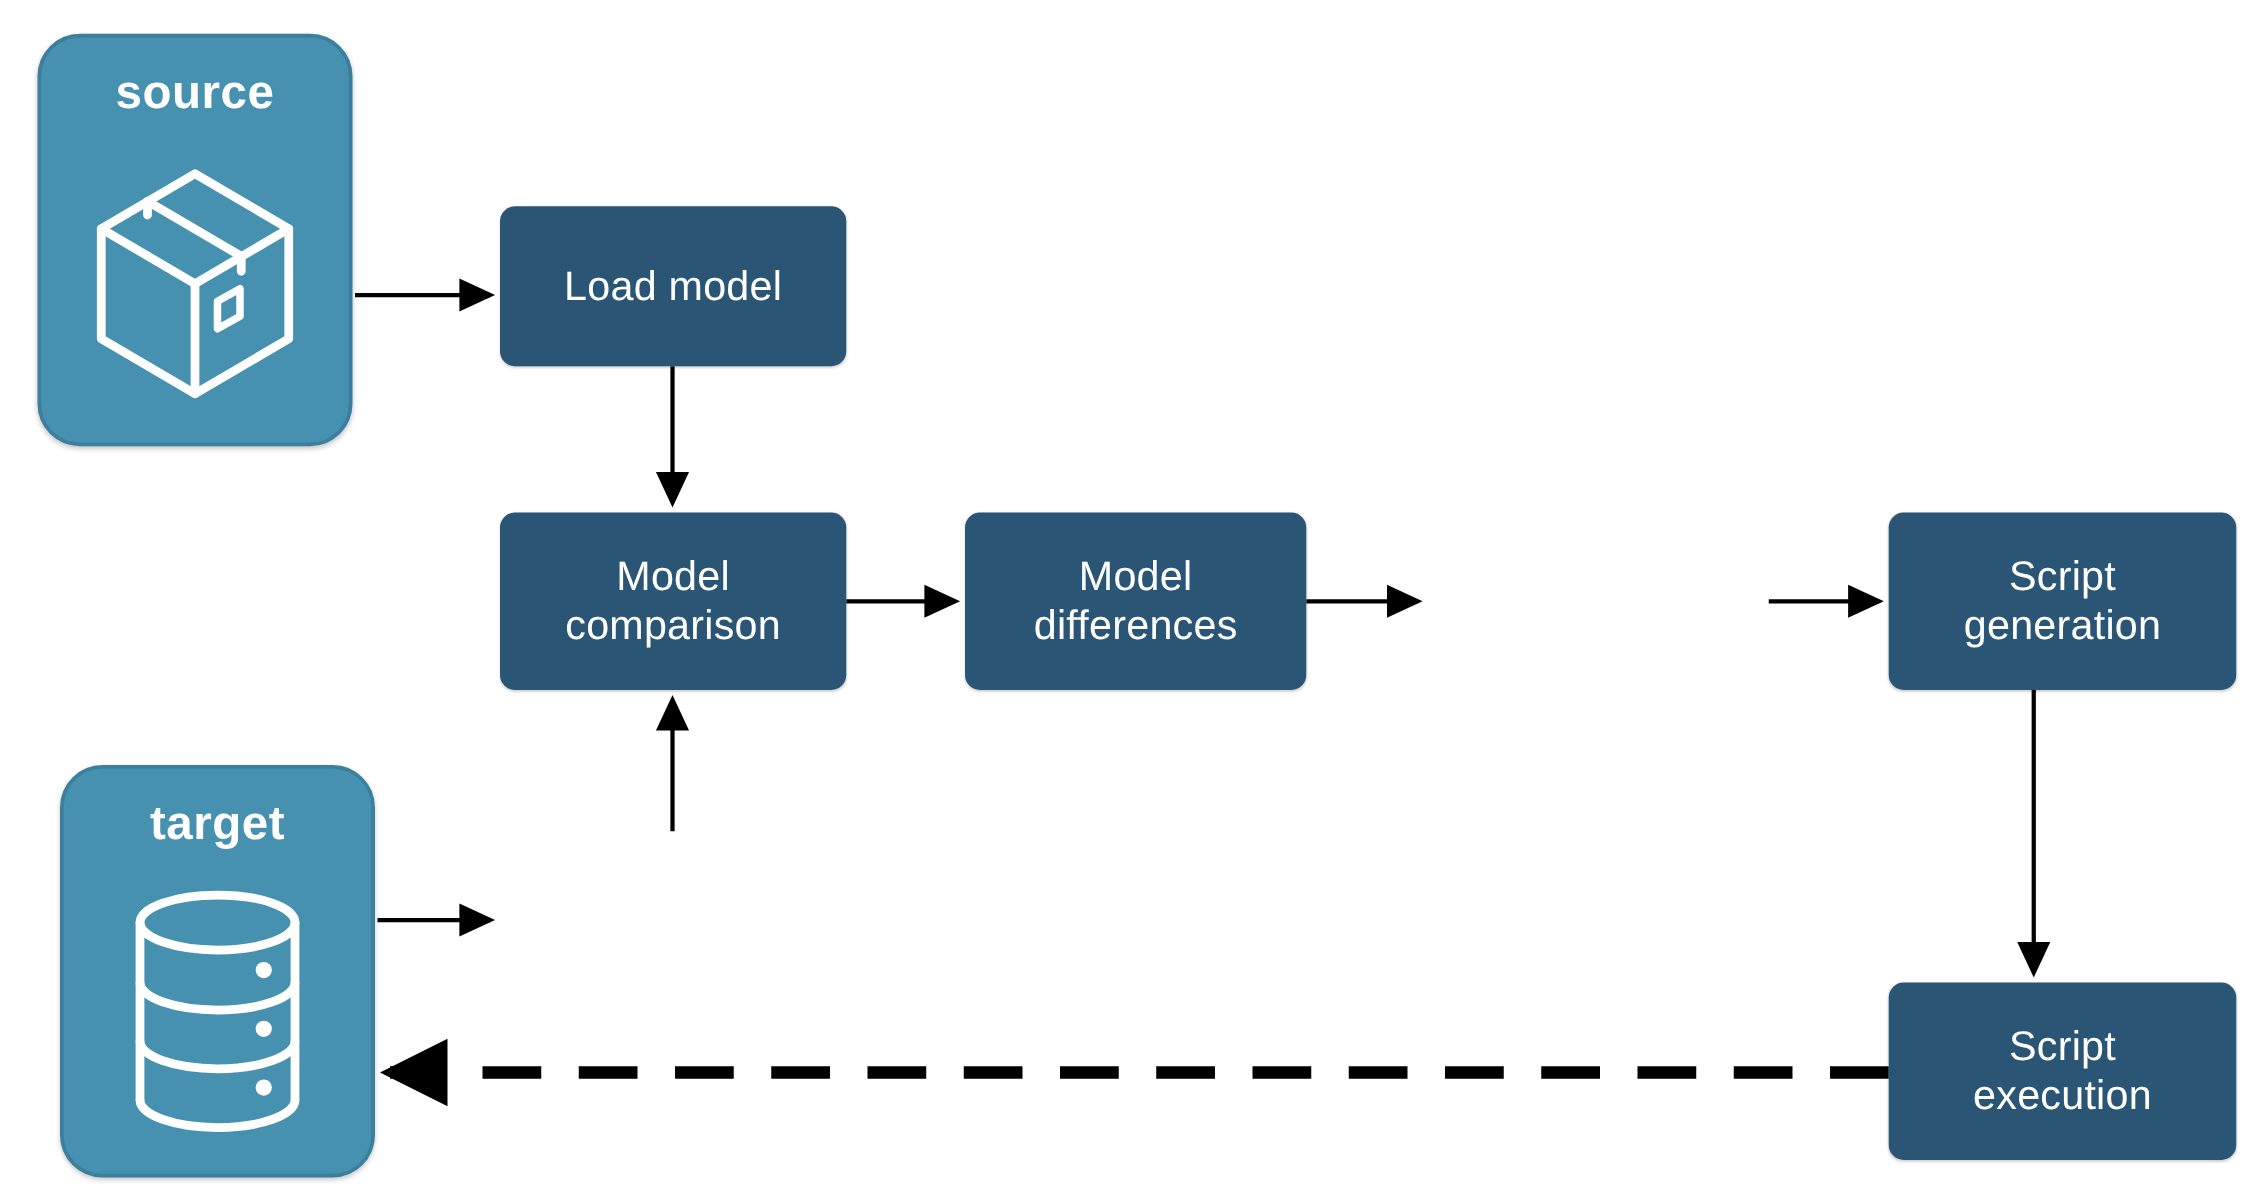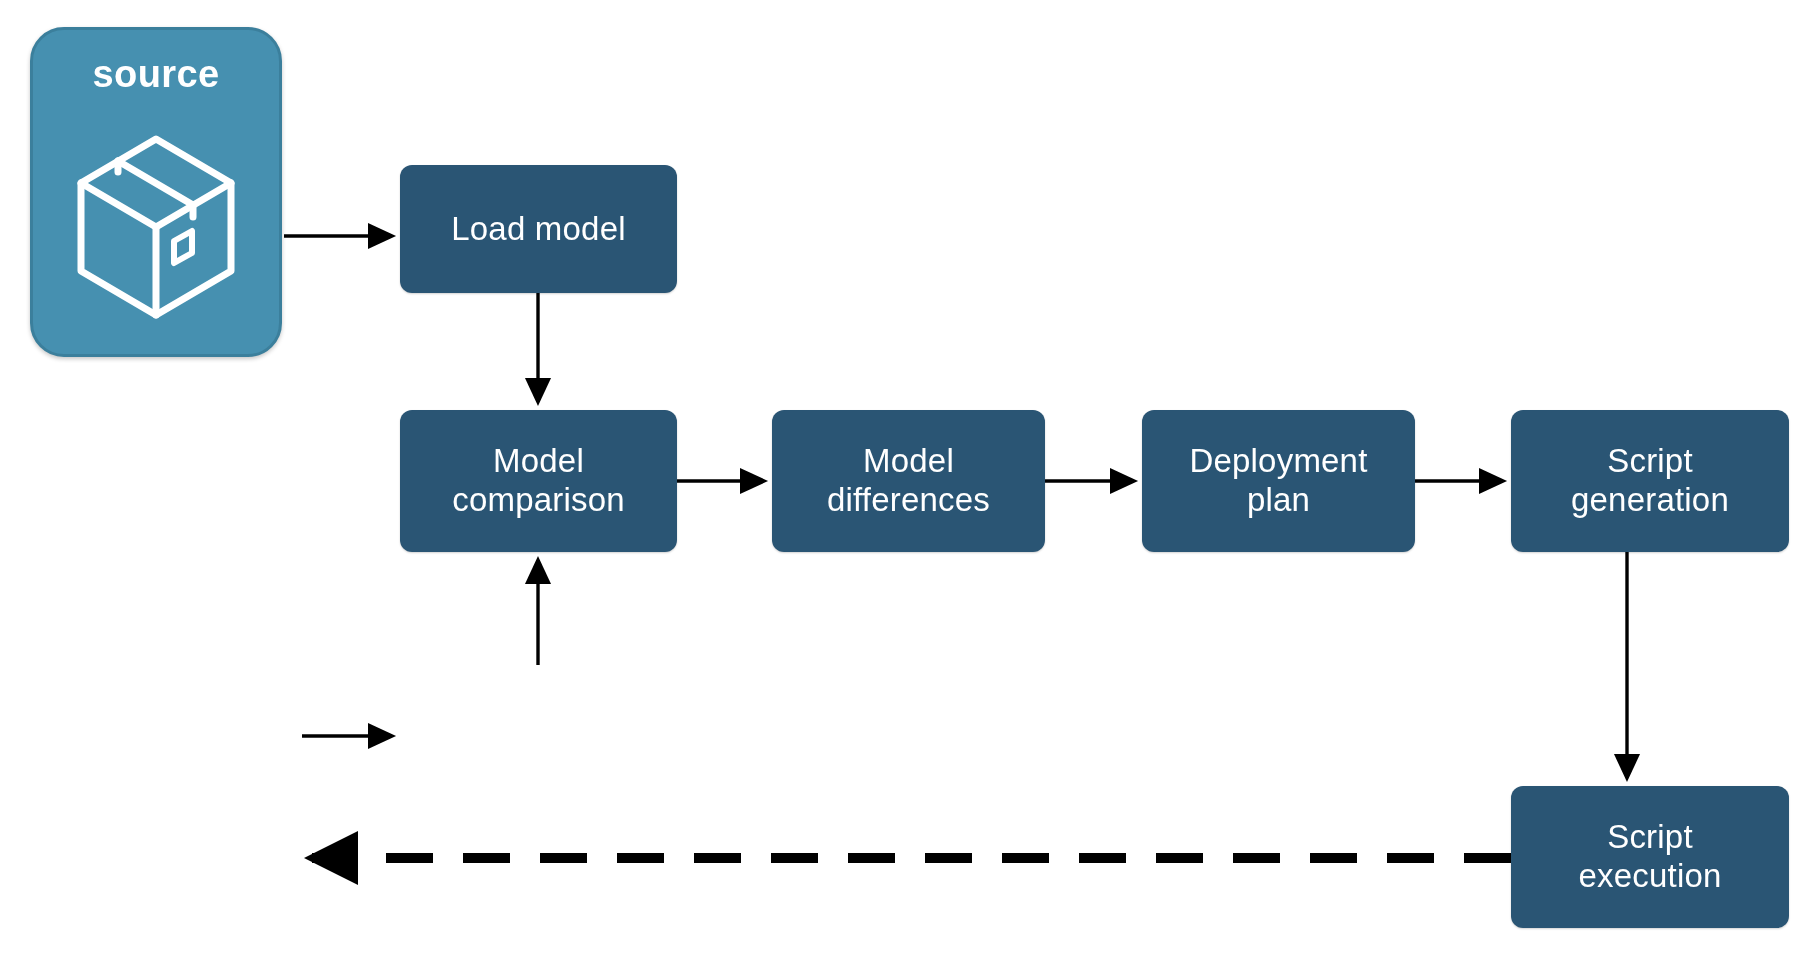--- a/index.html
+++ b/index.html
@@ -131,39 +131,51 @@
         <path d="M20 58 L95 102 L170 58"></path>
         <path d="M95 102 L95 190"></path>
         <path d="M57 36 L132 80"></path>
         <path d="M132 80 L132 92"></path>
         <path d="M57 36 L57 47"></path>
         <path d="M113 116 L131 106 L131 128 L113 138 Z" stroke-width="6"></path>
       </svg>
     </div>
   </div>
 
+  <div class="node endpoint" style="left:48px; top:612px; width:252px; height:330px;">
+    <div class="endpoint-label">target</div>
+    <div class="endpoint-icon">
+      <svg width="160" height="205" viewBox="0 0 160 205" fill="none" stroke="#ffffff" stroke-width="7" stroke-linejoin="round" stroke-linecap="round">
+        <ellipse cx="80" cy="30" rx="62" ry="22"></ellipse>
+        <path d="M18 30 L18 172"></path>
+        <path d="M142 30 L142 172"></path>
+        <path d="M18 172 A62 22 0 0 0 142 172"></path>
+        <path d="M18 78 A62 22 0 0 0 142 78"></path>
+        <path d="M18 125 A62 22 0 0 0 142 125"></path>
+        <circle cx="117" cy="68" r="6.5" fill="#ffffff" stroke="none"></circle>
+        <circle cx="117" cy="115" r="6.5" fill="#ffffff" stroke="none"></circle>
+        <circle cx="117" cy="162" r="6.5" fill="#ffffff" stroke="none"></circle>
+      </svg>
+    </div>
+  </div>
 
   <div class="node process" style="left:400px; top:165px; width:277px; height:128px;">
     <span class="node-label">Load model</span>
   </div>
 
   <div class="node process" style="left:400px; top:410px; width:277px; height:142px;">
     <span class="node-label">Model
 comparison</span>
   </div>
 
   <div class="node process" style="left:772px; top:410px; width:273px; height:142px;">
     <span class="node-label">Model
 differences</span>
   </div>
 
-  <div class="node process" style="left:1142px; top:410px; width:273px; height:142px;">
-    <span class="node-label">Deployment
-plan</span>
-  </div>
 
   <div class="node process" style="left:1511px; top:410px; width:278px; height:142px;">
     <span class="node-label">Script
 generation</span>
   </div>
 
 
   <div class="node process" style="left:1511px; top:786px; width:278px; height:142px;">
     <span class="node-label">Script
 execution</span>

